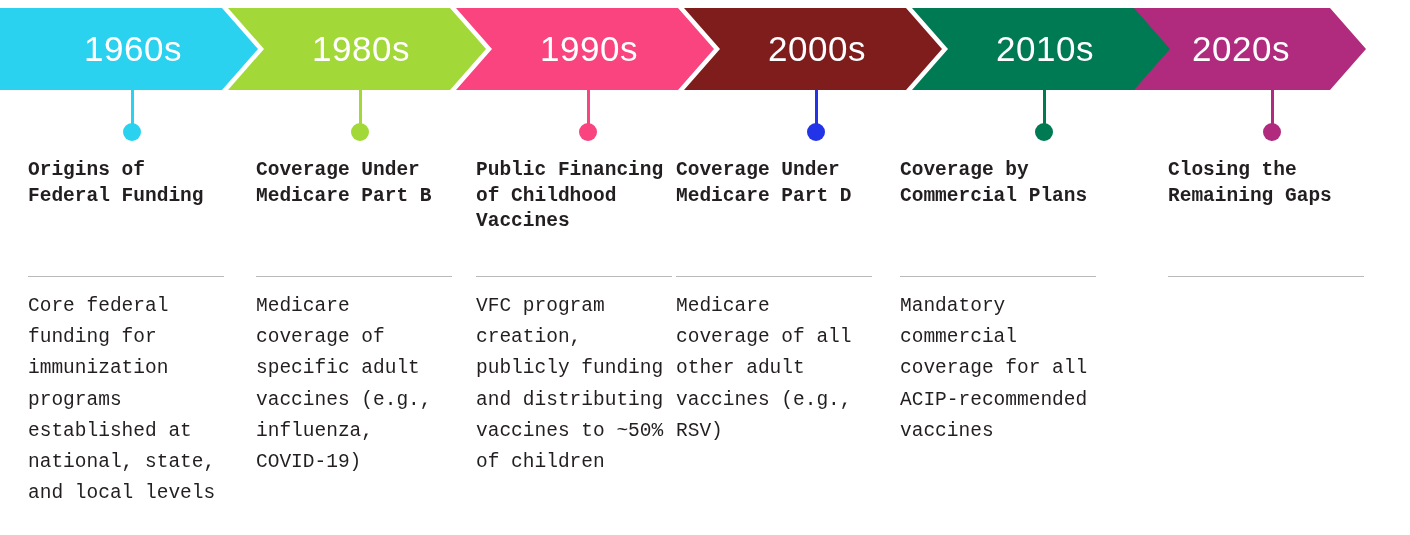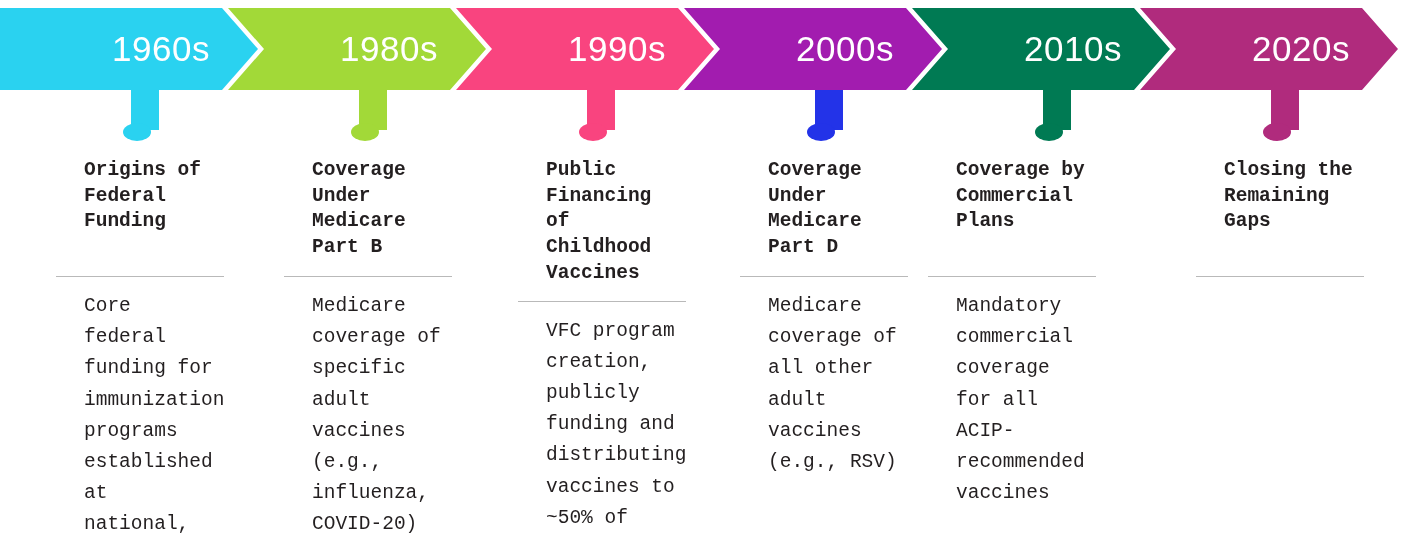--- a/index.html
+++ b/index.html
@@ -1,15 +1,15 @@
 <!DOCTYPE html>
 <html><head>
 <meta charset="utf-8">
 <style>
-  * { box-sizing: border-box; padding-left: 28px; }
+  * { box-sizing: border-box; }
   html, body {
     margin: 0;
     padding: 0;
     width: 1410px;
     height: 535px;
     background: #ffffff;
     font-family: "Liberation Sans", sans-serif;
   }
   #timeline-root {
     position: relative;
@@ -95,27 +95,27 @@
   <div class="chevron-band">
       <div class="chevron first" style="left: 0px; width: 258px; background: rgb(42, 210, 240); z-index: 10;">
         <span>1960s</span>
       </div>
       <div class="chevron" style="left: 228px; width: 258px; background: rgb(162, 217, 56); z-index: 9; justify-content: center;">
         <span>1980s</span>
       </div>
       <div class="chevron" style="left: 456px; width: 258px; background: rgb(249, 68, 127); z-index: 8;">
         <span>1990s</span>
       </div>
-      <div class="chevron" style="left: 684px; width: 258px; background: #a21caf; z-index: 7;">
+      <div class="chevron" style="left: 684px; width: 258px; background: #7f1d1d; z-index: 7;">
         <span>2000s</span>
       </div>
       <div class="chevron" style="left: 912px; width: 258px; background: rgb(0, 122, 83); z-index: 6;">
         <span>2010s</span>
       </div>
-      <div class="chevron" style="left: 1140px; width: 258px; background: rgb(176, 43, 125); z-index: 5;">
+      <div class="chevron" style="left: 1108px; width: 258px; background: rgb(176, 43, 125); z-index: 5;">
         <span>2020s</span>
       </div>
     </div>
 
   <div id="stems">
       <div class="stem" style="left: 131px; background: rgb(42, 210, 240);"></div>
       <div class="stem" style="left: 359px; background: rgb(162, 217, 56);"></div>
       <div class="stem" style="left: 587px; background: rgb(249, 68, 127);"></div>
       <div class="stem" style="left: 815px; background: rgb(35, 51, 232);"></div>
       <div class="stem" style="left: 1043px; background: rgb(0, 122, 83);"></div>
@@ -131,28 +131,28 @@
     </div>
   <div id="columns">
       <div class="col" style="left: 28px;">
         <h3 class="col-title">Origins of Federal Funding</h3>
         <hr class="col-rule">
         <p class="col-body">Core federal funding for immunization programs established at national, state, and local levels</p>
       </div>
       <div class="col" style="left: 256px;">
         <h3 class="col-title">Coverage Under Medicare Part B</h3>
         <hr class="col-rule">
-        <p class="col-body">Medicare coverage of specific adult vaccines (e.g., influenza, COVID-20)</p>
+        <p class="col-body">Medicare coverage of specific adult vaccines (e.g., influenza, COVID-19)</p>
       </div>
-      <div class="col" style="left: 490px;">
+      <div class="col" style="left: 476px;">
         <h3 class="col-title">Public Financing of Childhood Vaccines</h3>
         <hr class="col-rule">
         <p class="col-body">VFC program creation, publicly funding and distributing vaccines to ~50% of children</p>
       </div>
-      <div class="col" style="left: 712px;">
+      <div class="col" style="left: 676px;">
         <h3 class="col-title">Coverage Under Medicare Part D</h3>
         <hr class="col-rule">
         <p class="col-body">Medicare coverage of all other adult vaccines (e.g., RSV)</p>
       </div>
       <div class="col" style="left: 900px;">
         <h3 class="col-title">Coverage by Commercial Plans</h3>
         <hr class="col-rule">
         <p class="col-body">Mandatory commercial coverage for all ACIP-recommended vaccines</p>
       </div>
       <div class="col" style="left: 1168px;">

